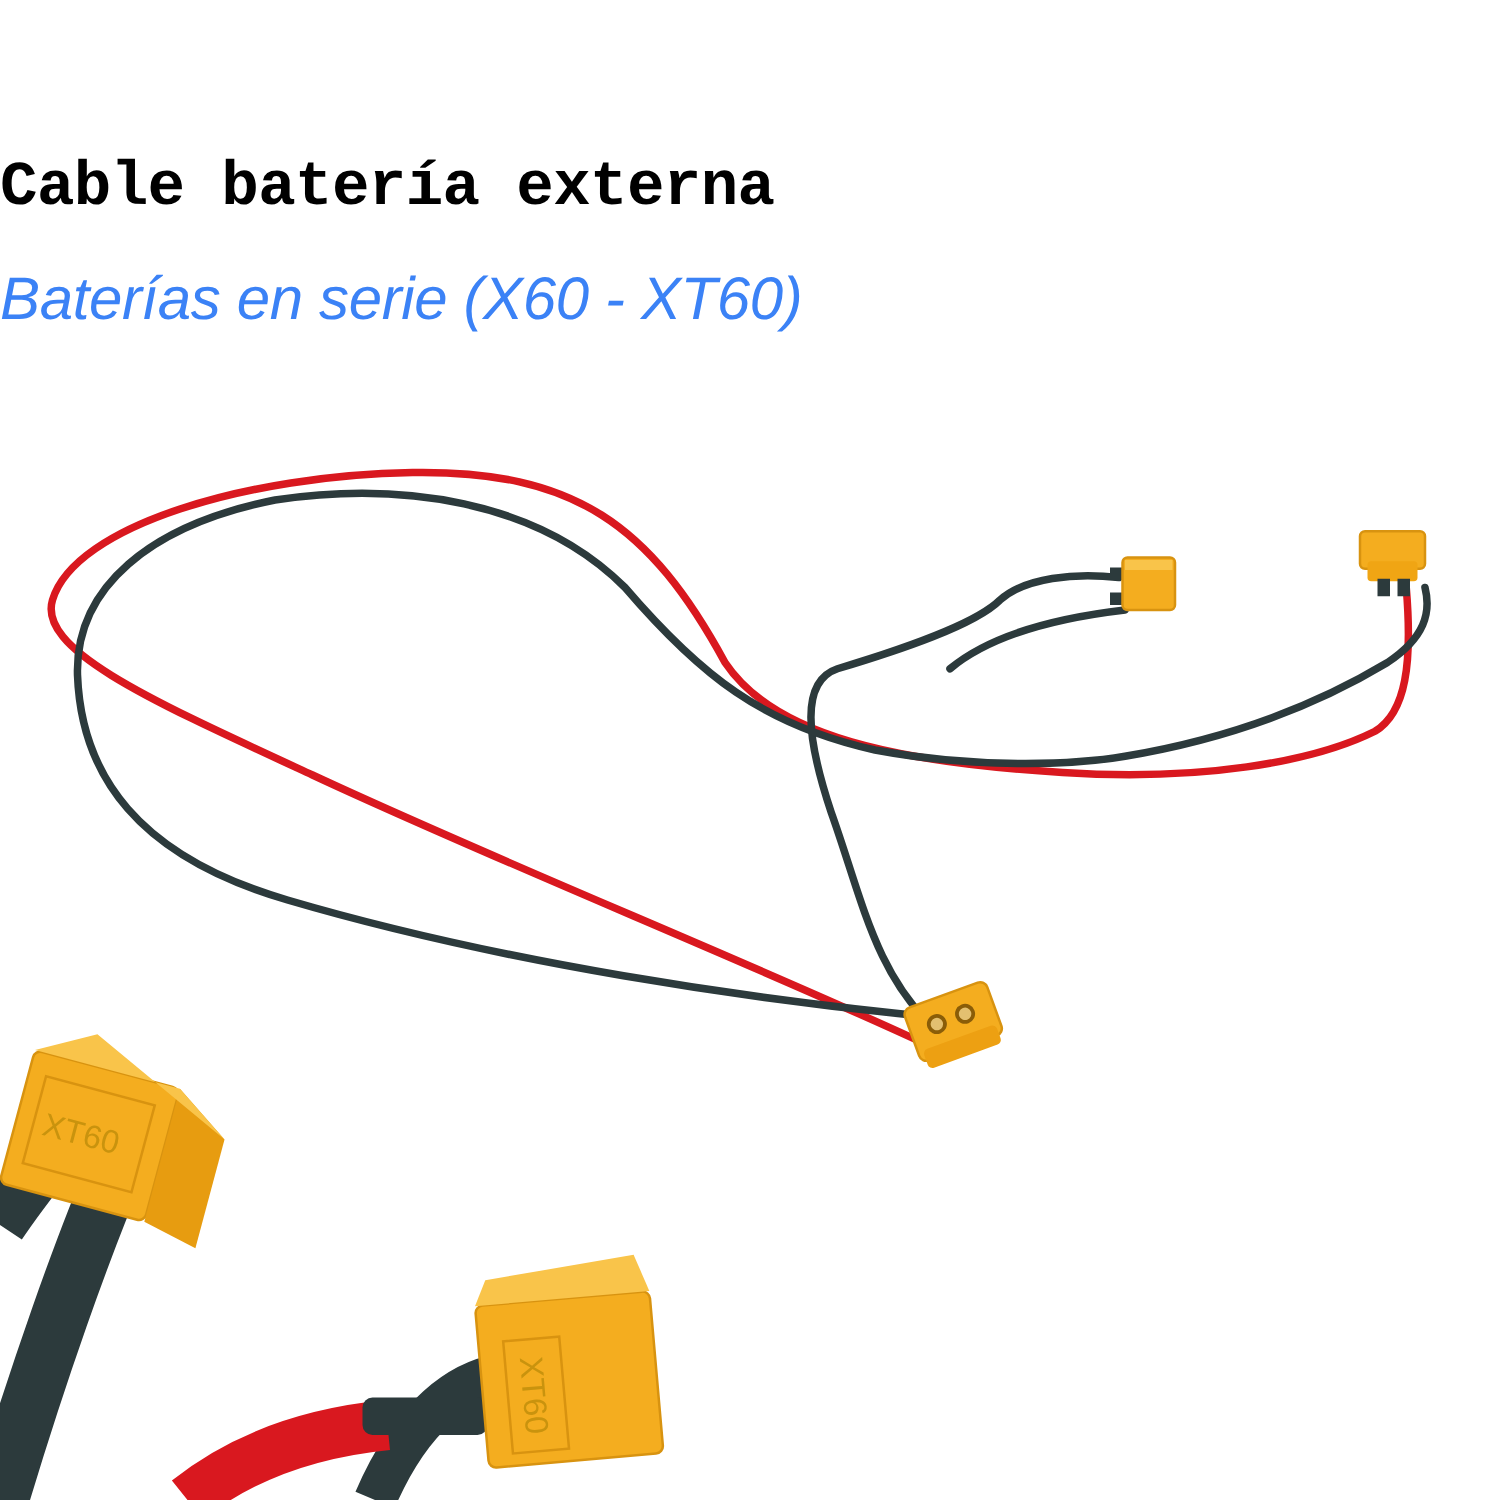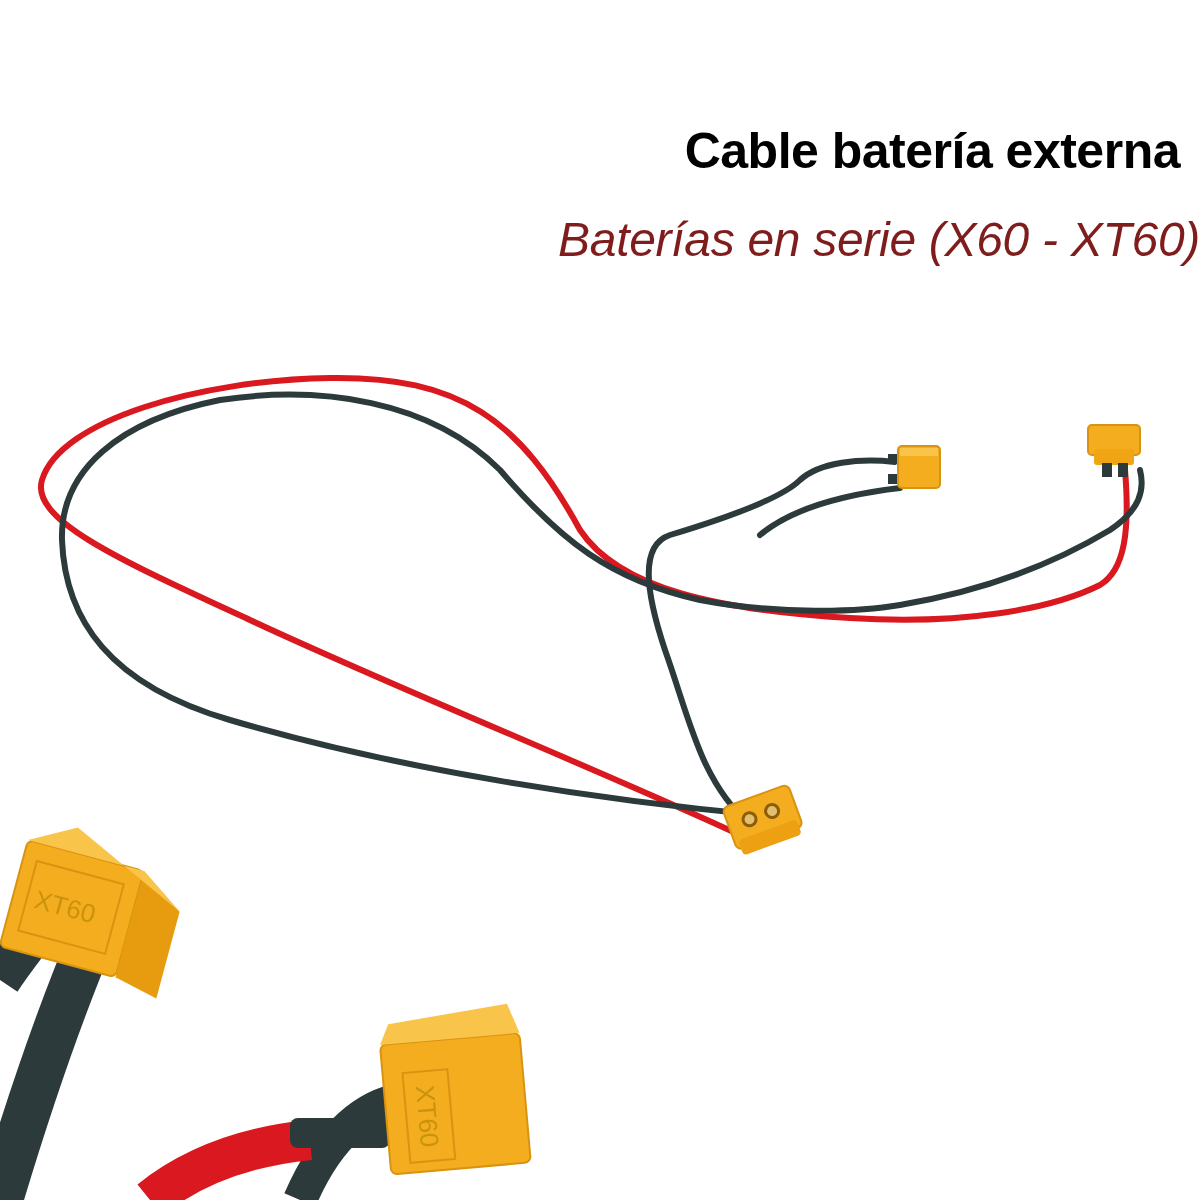--- a/index.html
+++ b/index.html
@@ -1,25 +1,25 @@
 <!DOCTYPE html>
 <html><head>
   <meta charset="utf-8">
   <style>
     html, body { margin: 0; padding: 0; background: #ffffff; }
     body { width: 1200px; height: 1200px; position: relative; overflow: hidden; font-family: "Liberation Sans", sans-serif; }
     .title {
-      position: absolute; left: 0; top: 122px; width: 1180px; text-align: right;
-      font-family: Liberation Sans, sans-serif; font-weight: bold; font-size: 50px;
+      position: absolute; left: 0; top: 122px; width: 1180px; text-align: left;
+      font-family: Liberation Mono, monospace; font-weight: bold; font-size: 50px;
       color: #000; letter-spacing: -0.5px;
     }
     .subtitle {
-      position: absolute; left: 0; top: 212px; width: 1200px; text-align: right;
+      position: absolute; left: 0; top: 212px; width: 1200px; text-align: left;
       font-family: "Liberation Sans", sans-serif; font-style: italic; font-size: 48px;
-      color: #7f1d1d; letter-spacing: -0.3px;
+      color: #3b82f6; letter-spacing: -0.3px;
     }
     svg.photo { position: absolute; left: 0; top: 0; width: 1200px; height: 1200px; }
     .conn-label { font-family: "Liberation Sans", sans-serif; font-size: 26px; fill: #c9930e; }
   </style>
 </head>
 <body>
 
 <div class="title">Cable batería externa</div>
 <div class="subtitle">Baterías en serie (X60 - XT60)</div>
 

